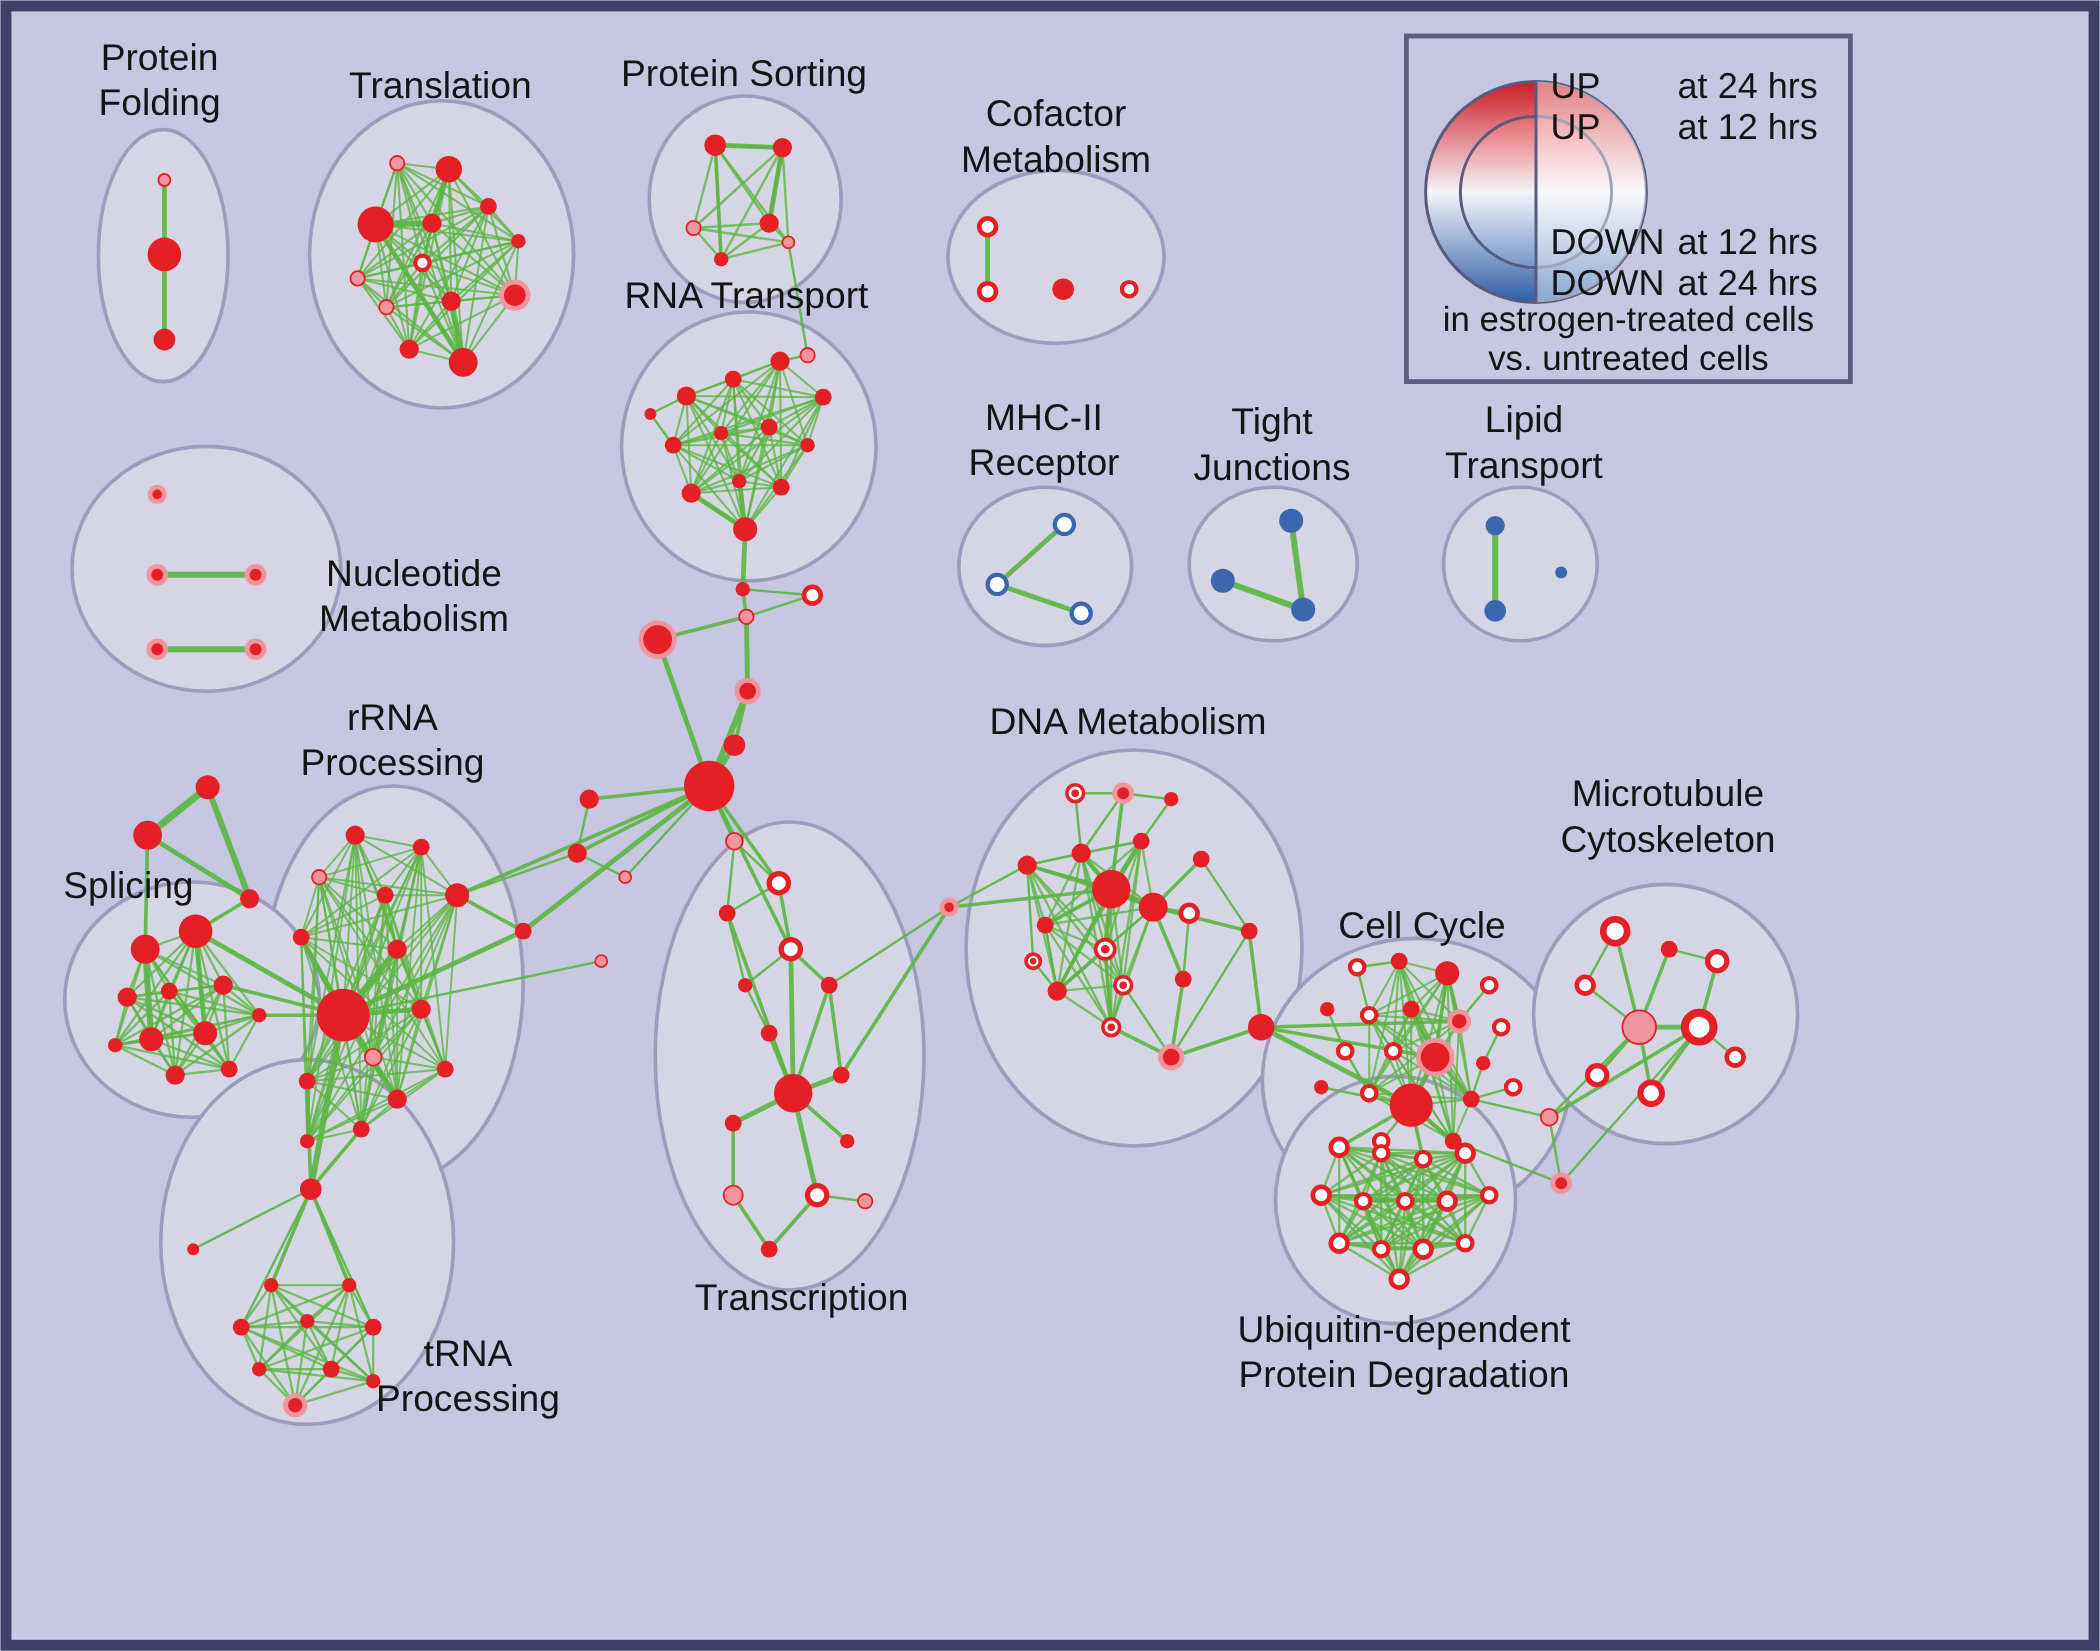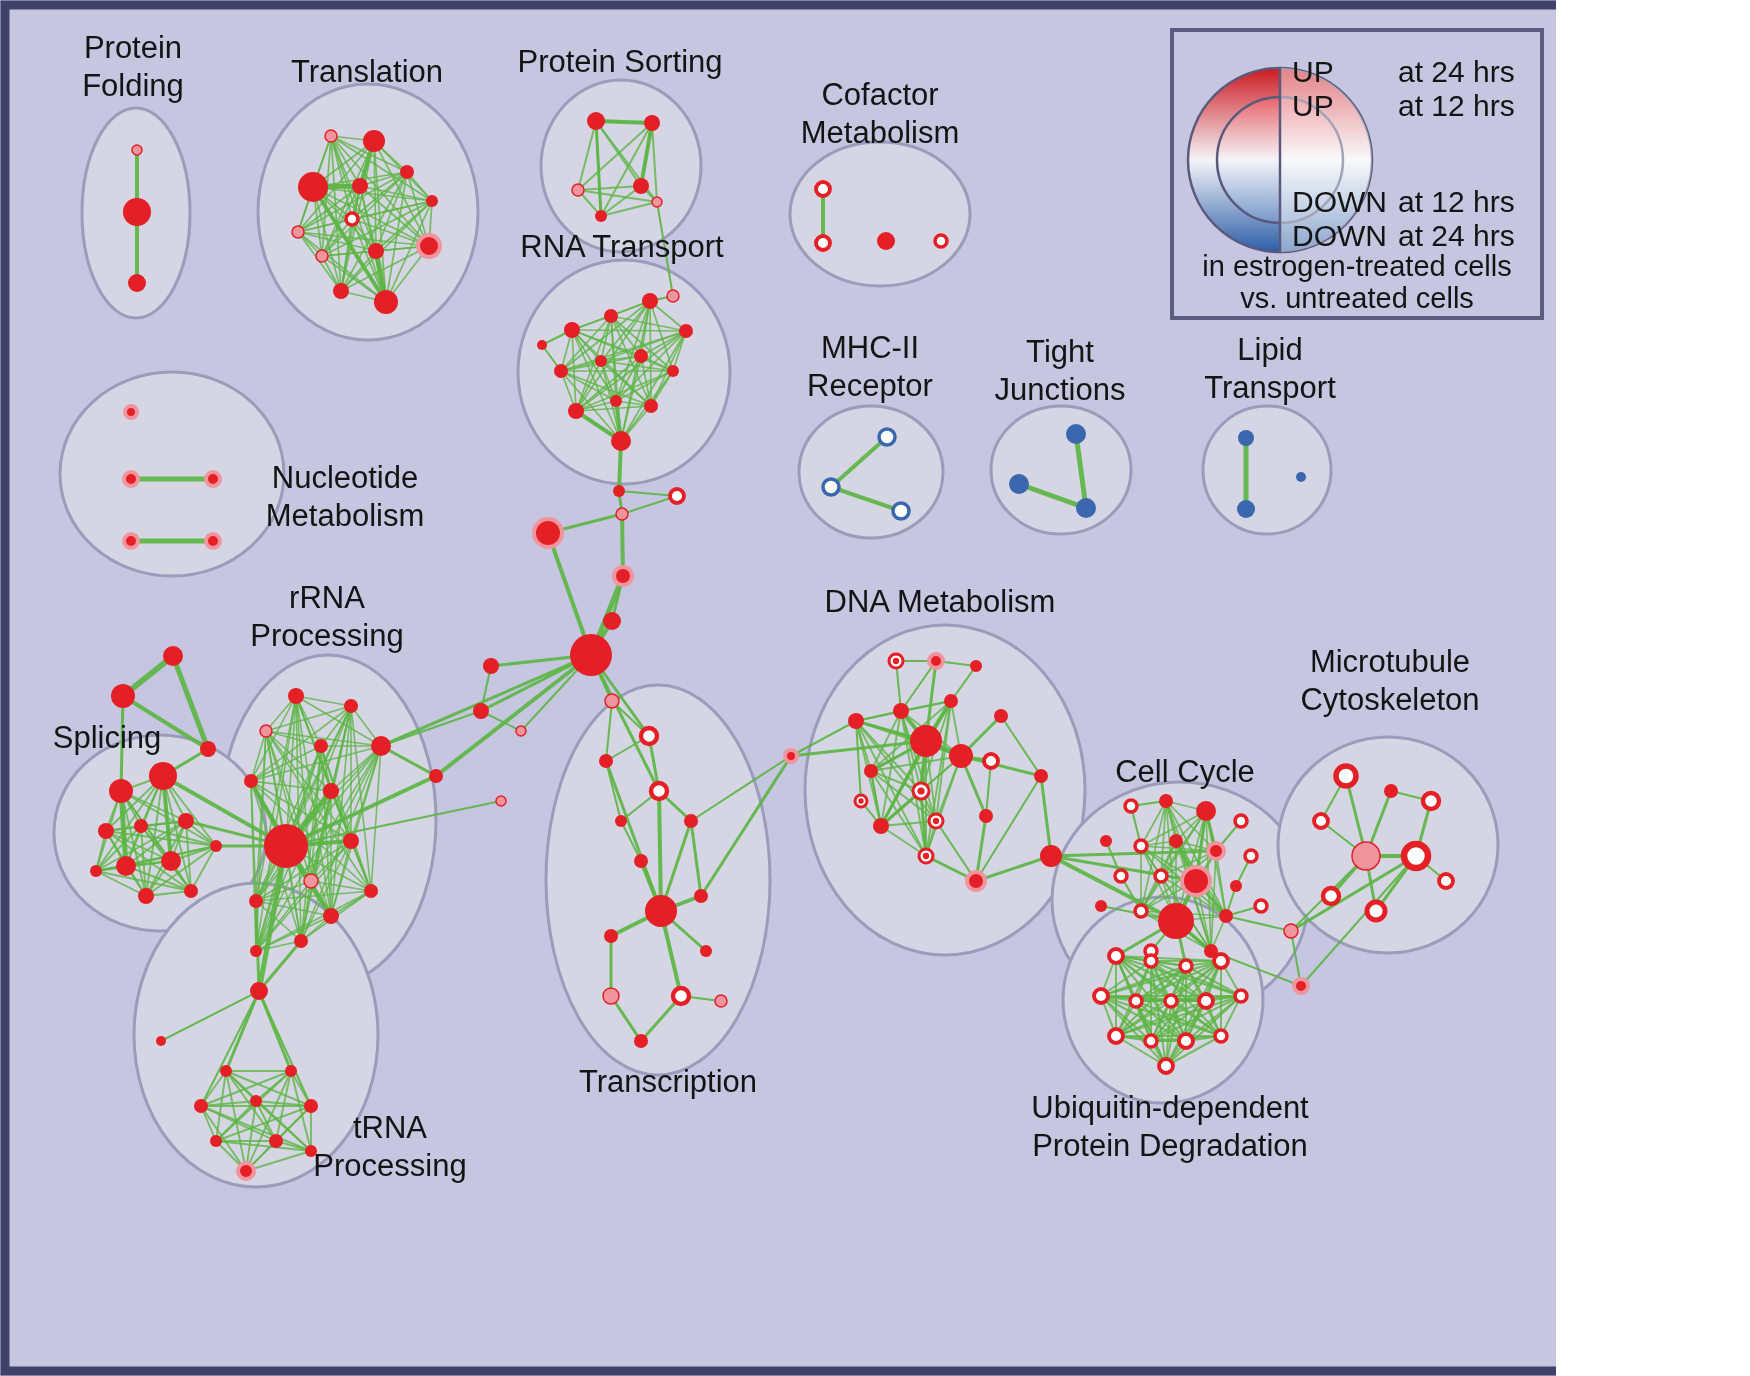--- a/index.html
+++ b/index.html
@@ -1,16 +1,16 @@
 <!DOCTYPE html>
 <html><head>
 <meta charset="utf-8">
 <style>
   html,body{margin:0;padding:0;background:#ffffff;}
-  .figure-wrap{width:1556px;height:1376px;overflow:hidden;}
+  .figure-wrap{width:1750px;height:1376px;overflow:hidden;}
   svg{display:block;font-family:"Liberation Sans", sans-serif;}
   .clabel{font:500 31px "Liberation Sans", sans-serif;fill:#141414;}
   .llabel{font:500 30px "Liberation Sans", sans-serif;fill:#141414;}
   .lcap{font:400 29px "Liberation Sans", sans-serif;fill:#141414;}
 </style>
 </head>
 <body>
 
 <div class="figure-wrap">
   <svg id="net" width="1750" height="1376" viewBox="0 0 1750 1376" xmlns="http://www.w3.org/2000/svg">

